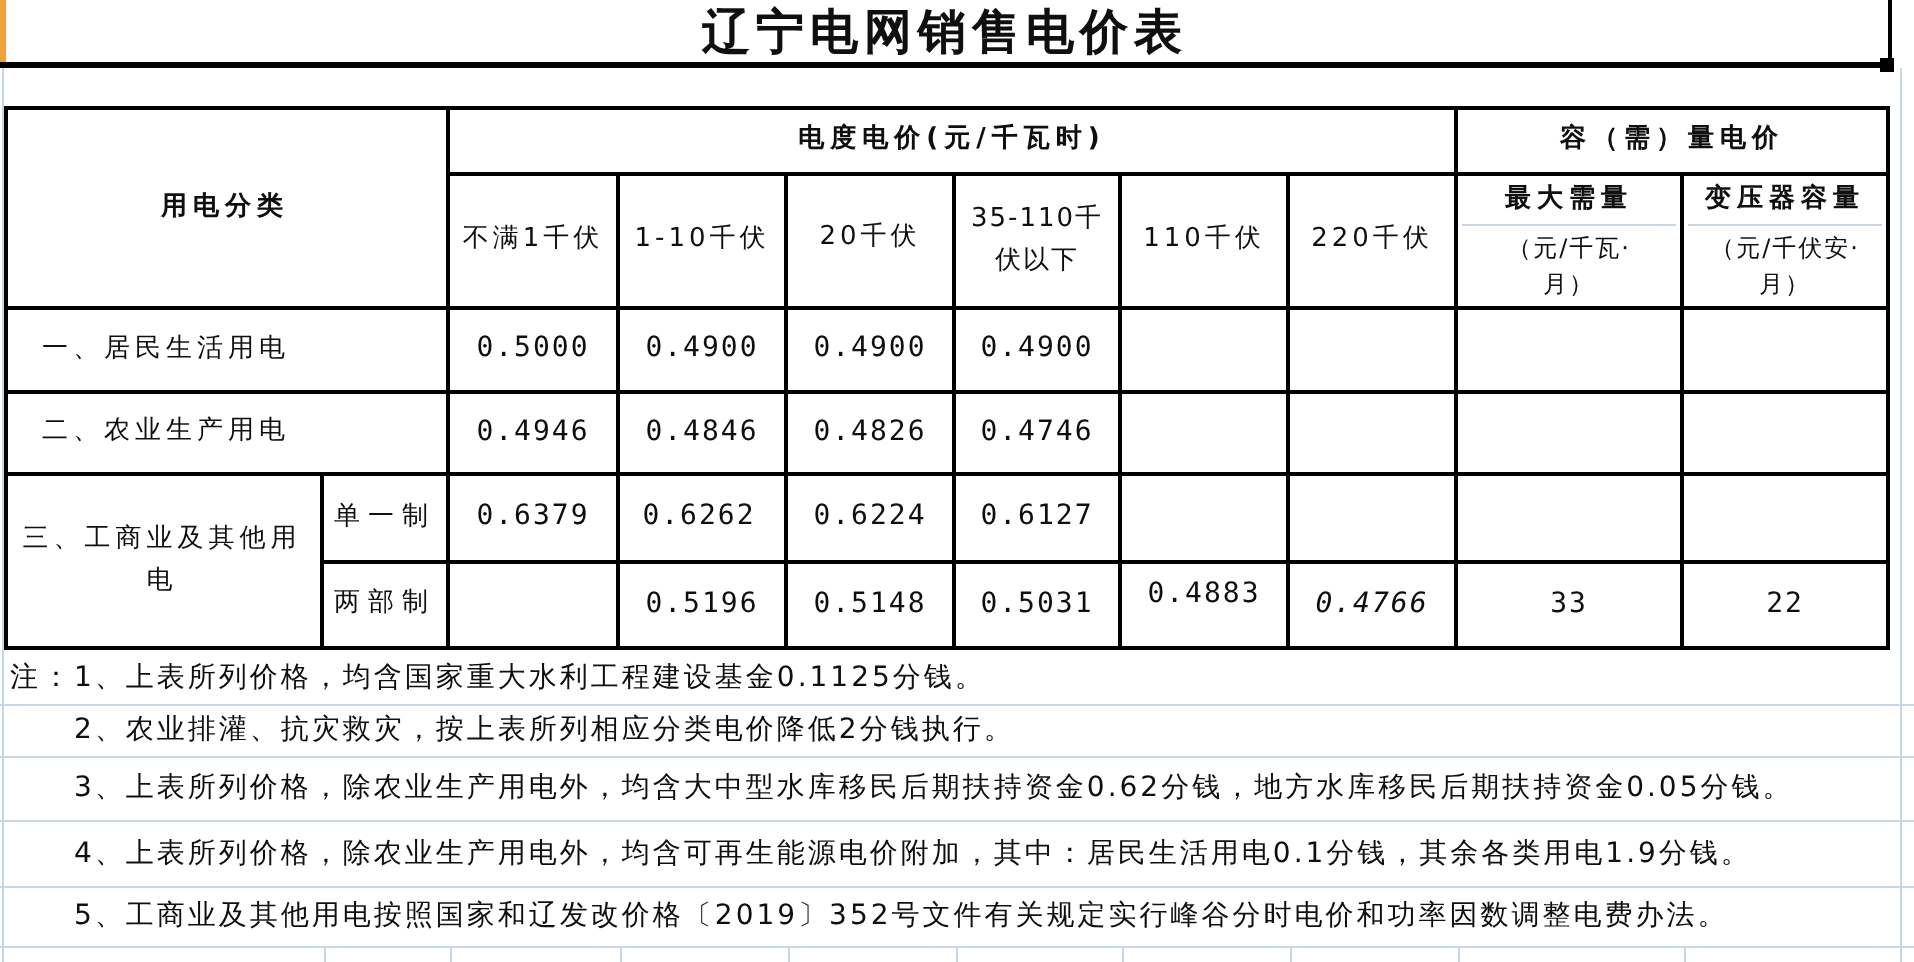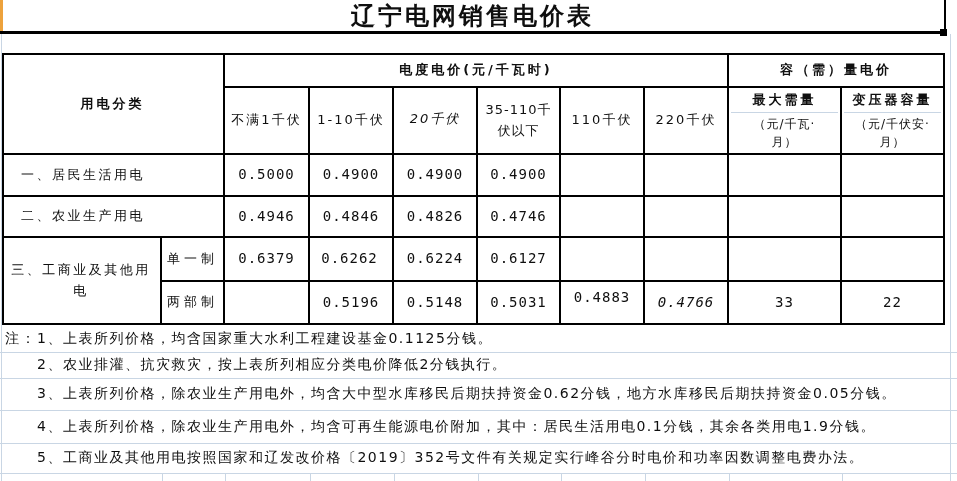--- a/index.html
+++ b/index.html
@@ -73,21 +73,21 @@
 
   <div class="fline" style="left:731px;top:112px;width:107px;height:1px;"></div>
   <div class="fline" style="left:844px;top:112px;width:97px;height:1px;"></div>
 
   <div class="cell bold" style="left:2px;top:55px;width:221px;height:98px;">用电分类</div>
   <div class="cell bold" style="left:225px;top:55px;width:502px;height:31px;">电度电价(元/千瓦时)</div>
   <div class="cell bold" style="left:729px;top:55px;width:214px;height:31px;">容（需）量电价</div>
 
   <div class="cell" style="left:225px;top:88px;width:83px;height:65px;">不满1千伏</div>
   <div class="cell" style="left:310px;top:88px;width:82px;height:65px;">1-10千伏</div>
-  <div class="cell" style="left:394px;top:88px;width:82px;height:62px;font-style:italic;">20千伏</div>
+  <div class="cell" style="left:394px;top:88px;width:82px;height:62px;">20千伏</div>
   <div class="cell" style="left:478px;top:88px;width:81px;height:65px;padding:0 6px;box-sizing:border-box;letter-spacing:1px;">35-110千伏以下</div>
   <div class="cell" style="left:561px;top:88px;width:82px;height:65px;">110千伏</div>
   <div class="cell" style="left:645px;top:88px;width:82px;height:65px;">220千伏</div>
 
   <div class="cell bold" style="left:729px;top:88px;width:111px;height:24px;font-size:13px;">最大需量</div>
   <div class="cell unit" style="left:729px;top:113px;width:111px;height:40px;">
     <div>
       <span>（元/千瓦·</span>
       <span>月）</span>
     </div>

